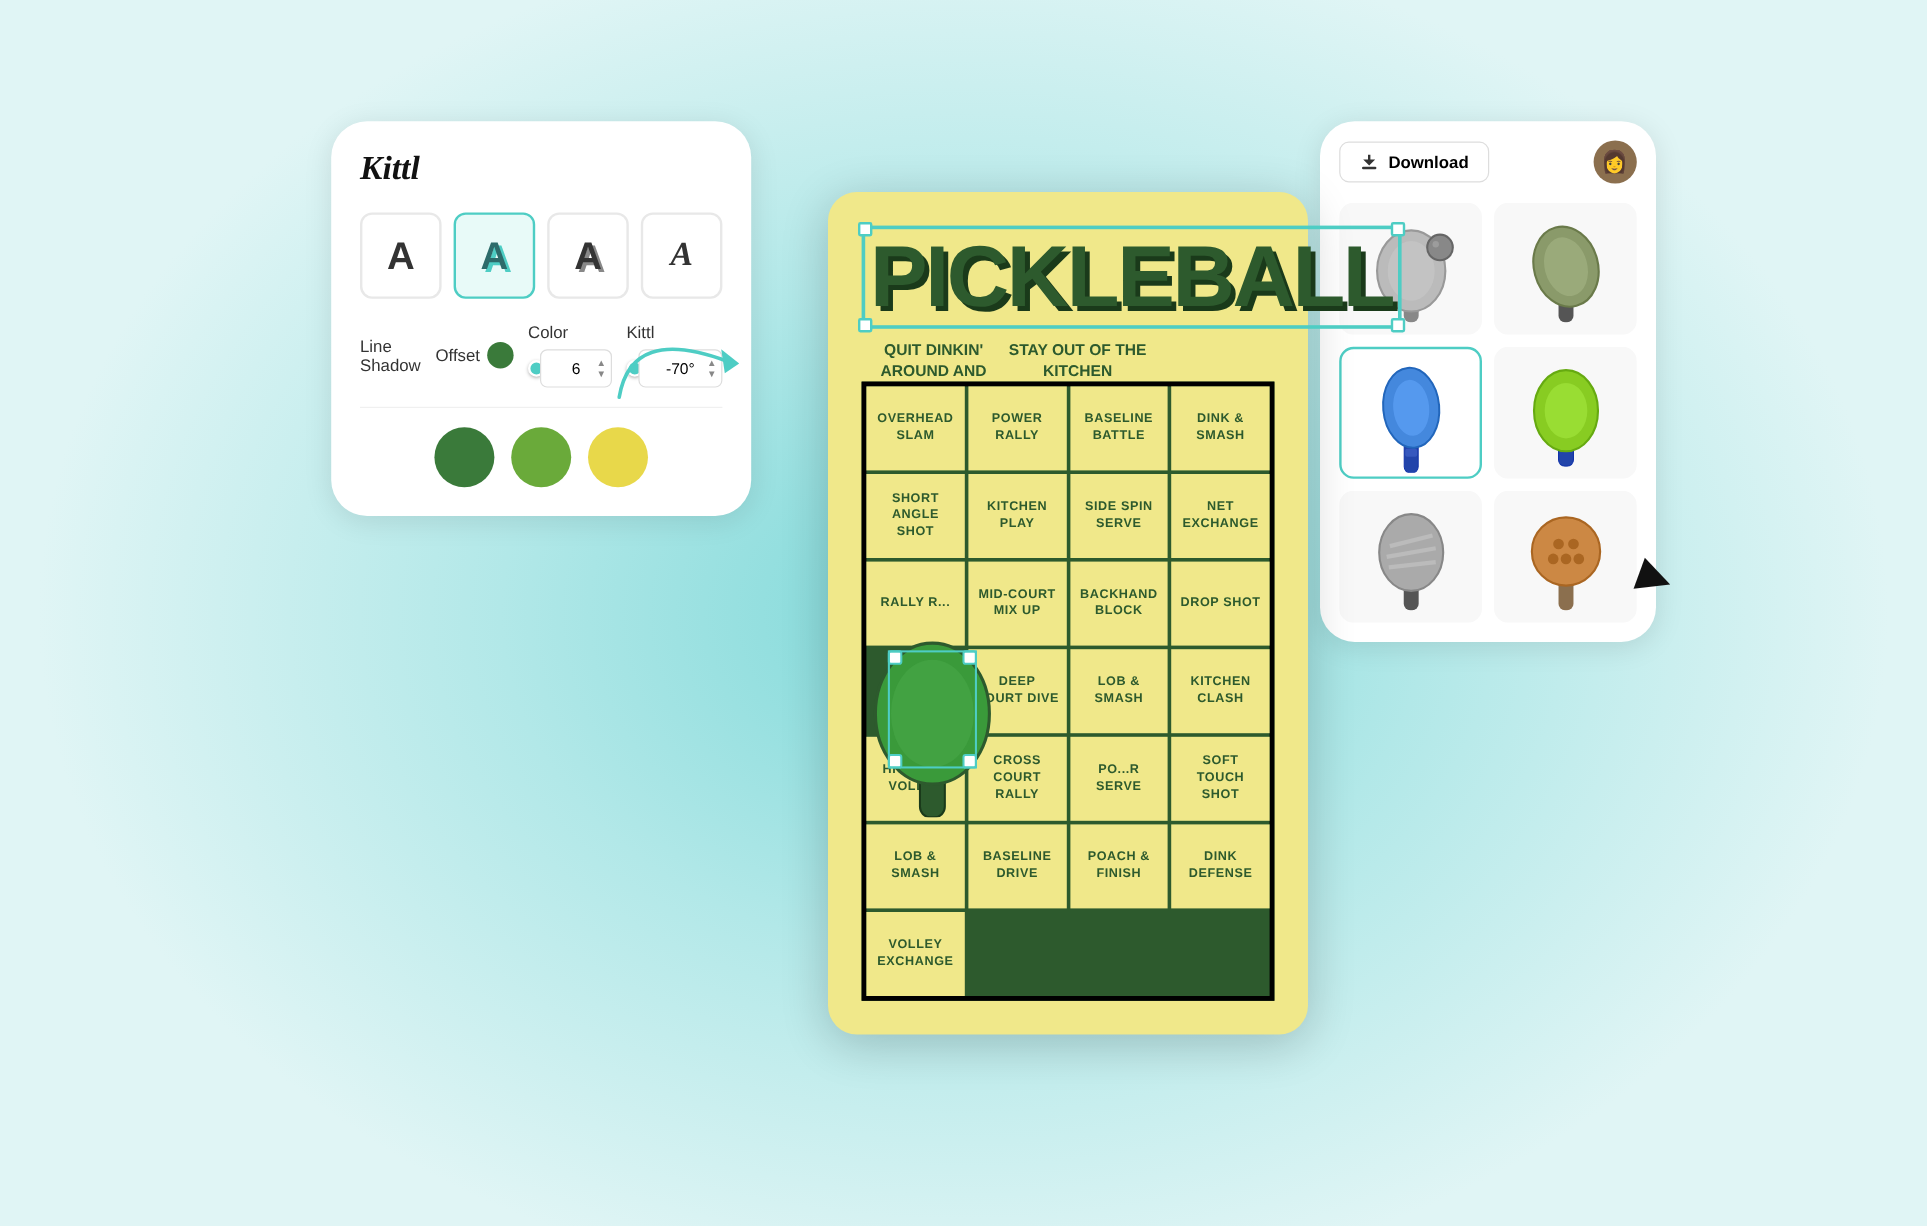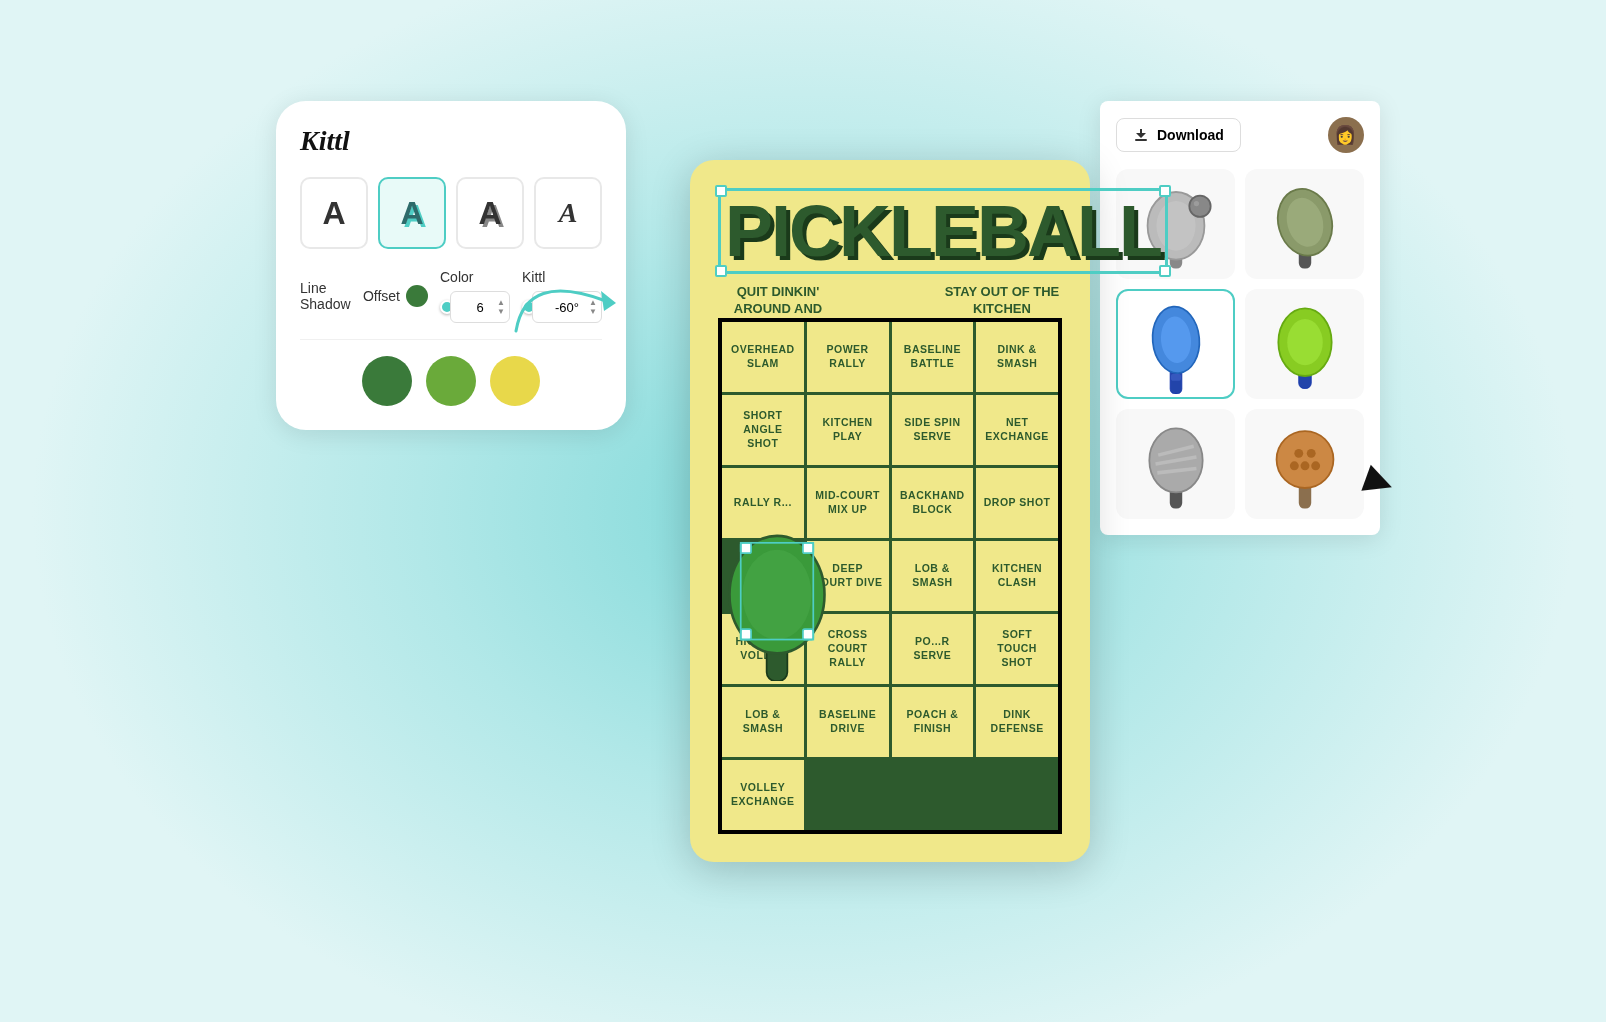--- a/index.html
+++ b/index.html
@@ -260,21 +260,21 @@
     }
 
     .sh-tl { top: -6px; left: -6px; }
     .sh-tr { top: -6px; right: -6px; }
     .sh-bl { bottom: -6px; left: -6px; }
     .sh-br { bottom: -6px; right: -6px; }
 
     .bingo-subtitle-row {
       display: flex;
       align-items: center;
-      justify-content: space-between;
+      justify-content: flex-start;
     }
 
     .side-text {
       font-size: 13px;
       font-weight: 700;
       color: #2d5a2d;
       text-transform: uppercase;
       text-align: center;
       line-height: 1.3;
       width: 120px;
@@ -331,21 +331,21 @@
       position: relative;
       flex-shrink: 0;
     }
 
     .right-card {
       position: absolute;
       top: 40px;
       left: 10px;
       width: 280px;
       background: white;
-      border-radius: 8px;
+      border-radius: 29px;
       padding: 16px;
       box-shadow: 0 4px 24px rgba(0,0,0,0.1);
     }
 
     .right-header {
       display: flex;
       align-items: center;
       justify-content: space-between;
       margin-bottom: 16px;
     }
@@ -446,21 +446,21 @@
 
         <div>
           <div class="control-label" style="margin-bottom:6px;">Kittl</div>
           <div class="slider-row">
             <div class="slider-container">
               <div class="slider-track" style="background: linear-gradient(to right, #4ecdc4 0%, #4ecdc4 10%, #e0e0e0 10%);">
                 <div class="slider-thumb" style="left:10%;"></div>
               </div>
             </div>
             <div class="number-input" style="position:relative; width:70px;">
-              <span>-60°</span>
+              <span>-70°</span>
               <div class="number-input-arrows">
                 <div class="arrow-up">▲</div>
                 <div class="arrow-down">▼</div>
               </div>
             </div>
           </div>
         </div>
       </div>
 
       <div class="color-swatches">

